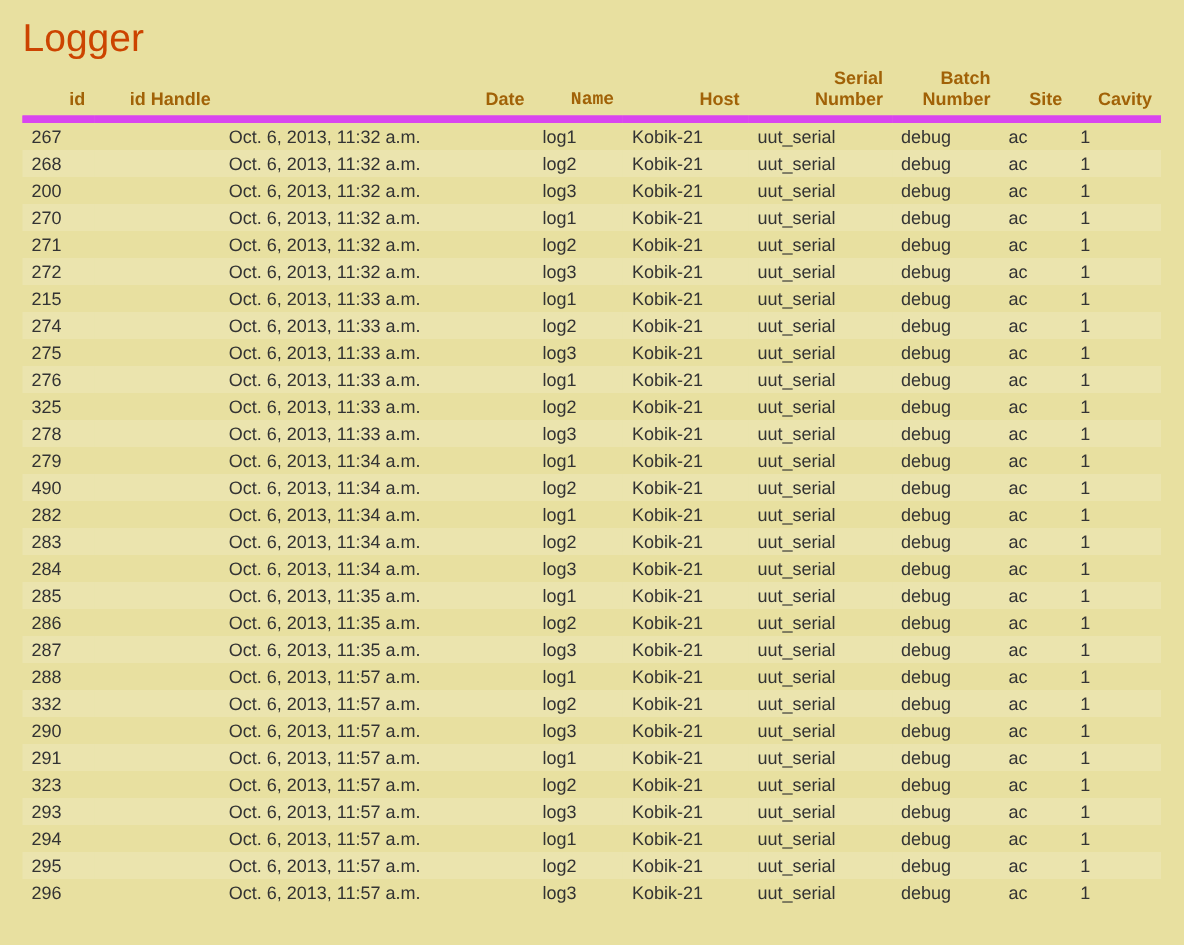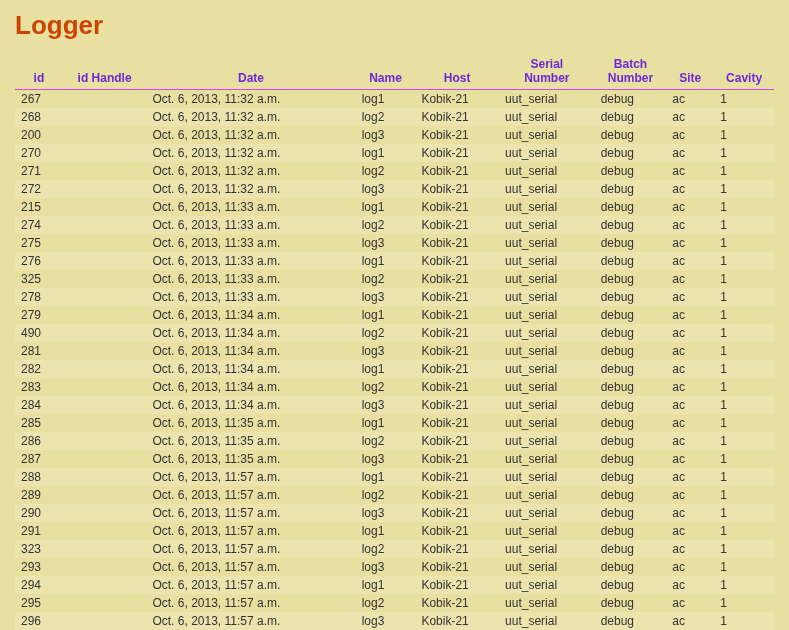--- a/index.html
+++ b/index.html
@@ -14,48 +14,47 @@
       color: #333;
       width: 789px;
       min-height: 630px;
     }
     .page-container {
       padding: 10px 15px;
     }
     h1 {
       color: #cc4400;
       font-size: 26px;
-      font-weight: bold;
-      margin-bottom: 12px;
+      font-weight: normal;
     }
     table {
       width: 100%;
       border-collapse: collapse;
     }
     thead tr th {
-      text-align: center;
+      text-align: right;
       padding: 4px 6px;
       font-weight: bold;
-      color: #6d28d9;
-      border-bottom: 1px solid #d946ef;
+      color: #a16207;
+      border-bottom: 5px solid #d946ef;
       white-space: nowrap;
       vertical-align: bottom;
     }
     tbody tr td {
       padding: 2px 6px;
       color: #333;
       white-space: nowrap;
     }
     tbody tr:nth-child(even) {
       background-color: rgba(255,255,255,0.15);
     }
     .col-id { width: 40px; }
     .col-id-handle { width: 70px; }
     .col-date { width: 175px; }
-    .col-name { width: 50px; }
+    .col-name { width: 50px; font-family: Liberation Mono, monospace; }
     .col-host { width: 70px; }
     .col-serial { width: 80px; }
     .col-batch { width: 60px; }
     .col-site { width: 40px; }
     .col-cavity { width: 50px; }
   </style>
 </head>
 <body>
 
 <div class="page-container">
@@ -223,56 +222,45 @@
           <td></td>
           <td>Oct. 6, 2013, 11:34 a.m.</td>
           <td>log2</td>
           <td>Kobik-21</td>
           <td>uut_serial</td>
           <td>debug</td>
           <td>ac</td>
           <td>1</td>
         </tr>
         <tr>
-          <td>281</td>
+          <td>282</td>
           <td></td>
           <td>Oct. 6, 2013, 11:34 a.m.</td>
-          <td>log3</td>
-          <td>Kobik-21</td>
-          <td>uut_serial</td>
-          <td>debug</td>
-          <td>ac</td>
-          <td>1</td>
-        </tr>
-        <tr>
-          <td>282</td>
+          <td>log1</td>
+          <td>Kobik-21</td>
+          <td>uut_serial</td>
+          <td>debug</td>
+          <td>ac</td>
+          <td>1</td>
+        </tr>
+        <tr>
+          <td>283</td>
           <td></td>
           <td>Oct. 6, 2013, 11:34 a.m.</td>
-          <td>log1</td>
-          <td>Kobik-21</td>
-          <td>uut_serial</td>
-          <td>debug</td>
-          <td>ac</td>
-          <td>1</td>
-        </tr>
-        <tr>
-          <td>283</td>
+          <td>log2</td>
+          <td>Kobik-21</td>
+          <td>uut_serial</td>
+          <td>debug</td>
+          <td>ac</td>
+          <td>1</td>
+        </tr>
+        <tr>
+          <td>284</td>
           <td></td>
           <td>Oct. 6, 2013, 11:34 a.m.</td>
-          <td>log2</td>
-          <td>Kobik-21</td>
-          <td>uut_serial</td>
-          <td>debug</td>
-          <td>ac</td>
-          <td>1</td>
-        </tr>
-        <tr>
-          <td>284</td>
-          <td></td>
-          <td>Oct. 6, 2013, 11:34 a.m.</td>
           <td>log3</td>
           <td>Kobik-21</td>
           <td>uut_serial</td>
           <td>debug</td>
           <td>ac</td>
           <td>1</td>
         </tr>
         <tr>
           <td>285</td>
           <td></td>
@@ -311,21 +299,21 @@
           <td></td>
           <td>Oct. 6, 2013, 11:57 a.m.</td>
           <td>log1</td>
           <td>Kobik-21</td>
           <td>uut_serial</td>
           <td>debug</td>
           <td>ac</td>
           <td>1</td>
         </tr>
         <tr>
-          <td>289</td>
+          <td>332</td>
           <td></td>
           <td>Oct. 6, 2013, 11:57 a.m.</td>
           <td>log2</td>
           <td>Kobik-21</td>
           <td>uut_serial</td>
           <td>debug</td>
           <td>ac</td>
           <td>1</td>
         </tr>
         <tr>

